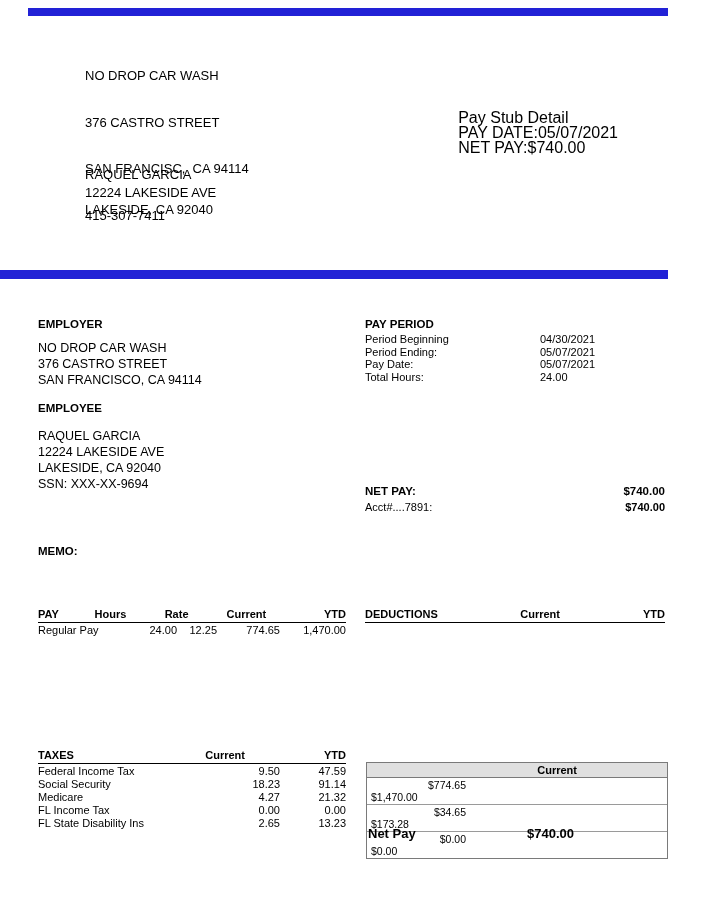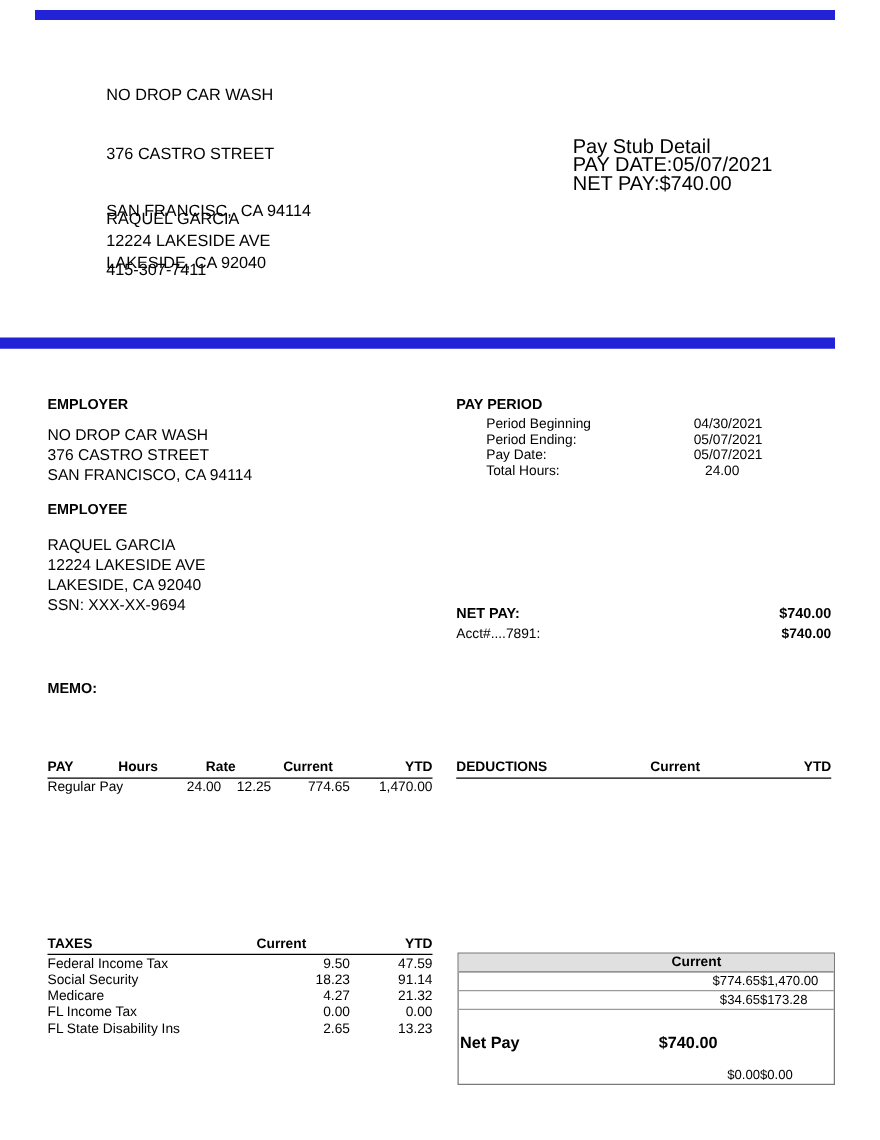--- a/index.html
+++ b/index.html
@@ -7,36 +7,36 @@
   .page{position:relative;width:668px;height:912px;background:#fff;overflow:hidden;}
   .abs{position:absolute;}
   .bar{position:absolute;background:var(--divider-blue,#2222D6);}
   .company-block{left:85px;top:37px;font-size:13px;line-height:15.5px;white-space:pre-wrap;}
   .stub-detail{right:50px;top:110px;font-size:16px;line-height:15px;text-align:left;}
   .recipient-block{left:85px;top:166px;font-size:13px;line-height:17.5px;}
   .sec-label{font-weight:bold;font-size:11.5px;}
   .addr{font-size:12.5px;line-height:16px;}
   .pp-table{left:365px;top:333px;width:245px;}
   .pp-row{display:flex;font-size:11px;line-height:12.5px;}
-  .pp-label{width:175px;margin-left:24px;}
+  .pp-label{width:175px;}
   .sb-row{display:flex;justify-content:space-between;}
   .bold{font-weight:bold;}
   .fs115{font-size:11.5px;line-height:13px;}
   .fs11{font-size:11px;line-height:13px;}
   .t-table{width:308px;}
   .t-head{display:flex;font-weight:bold;font-size:11px;line-height:12px;border-bottom:1.5px solid #000;padding-bottom:2px;gap:35px;}
   .t-row{display:flex;font-size:11px;line-height:11.6px;padding-top:1.5px;}
   .c-name{flex:1;}
   .c-num{text-align:right;}
   .w48{width:48px;}.w40{width:40px;}.w63{width:63px;}.w66{width:66px;}
   .w60{width:60px;}.w70{width:70px;}
   .sum-box{left:366px;top:762px;width:300px;border:1px solid #7a7a7a;}
   .sum-head{background:#e0e0e0;border-bottom:1px solid #7a7a7a;font-weight:bold;font-size:11px;line-height:12px;text-align:right;padding:1px 90px 1px 0;}
-  .sum-row{display:flex;justify-content:flex-end;font-size:10.5px;line-height:12px;padding:1px 4px;border-bottom:1px solid #9a9a9a;}
-  .sum-row.last{border-bottom:none;margin-top:45px;}
+  .sum-row{display:flex;justify-content:flex-end;font-size:10.5px;line-height:12px;padding:1px 4px;border-bottom:1px solid #9a9a9a;flex-direction:column;}
+  .sum-row.last{border-bottom:none;}
   .sum-c1{width:95px;text-align:right;}
   .sum-c2{width:55px;text-align:left;}
   .foot{font-weight:bold;font-size:13px;}
   .watermark{right:12px;top:843px;font-size:32px;font-weight:bold;letter-spacing:-0.5px;white-space:nowrap;}
   .wm-main{color:var(--watermark-green,#174A32);}
   .wm-tld{color:var(--watermark-gray,#8C8C8C);}
 </style>
 </head>
 <body>
 

